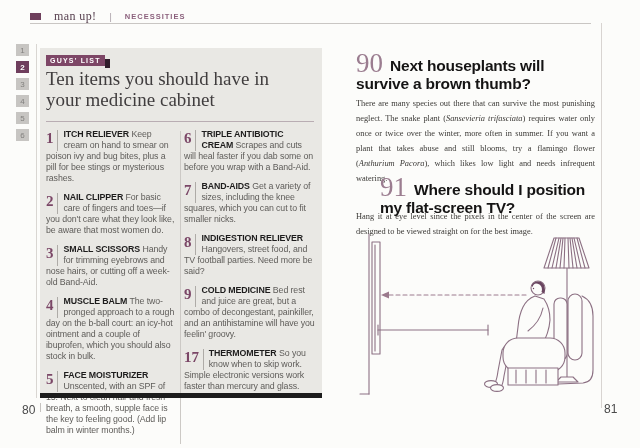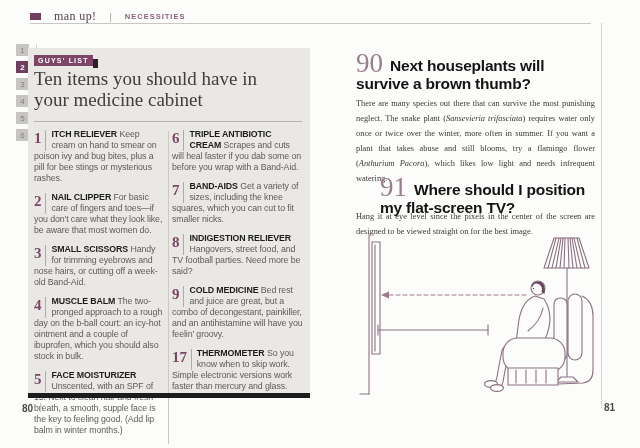--- a/index.html
+++ b/index.html
@@ -16,37 +16,37 @@
   .edge-line{position:absolute;left:601px;top:23px;width:1px;height:385px;background:#d8d4d1;}
 
   
   .tabs{position:absolute;left:16px;top:44px;width:13px;}
   .tab{width:13px;height:12px;margin-bottom:5px;background:#c7c5c2;color:#82807e;
     font-size:8px;display:flex;align-items:center;justify-content:center;}
   .tab.active{background:#6f3e5d;color:#fff;font-weight:bold;}
   .tabs-line{position:absolute;left:36px;top:44px;width:1px;height:354px;background:#d9d6d2;}
 
   
-  .panel{position:absolute;left:28px;top:48px;width:282px;height:350px;background:#e9e8e4;}
+  .panel{position:absolute;left:40px;top:48px;width:282px;height:350px;background:#e9e8e4;}
   .tag{position:absolute;left:6px;top:7px;height:11px;line-height:11px;padding:0 4px;
     background:#7d4666;color:#fff;font-size:7px;font-weight:bold;letter-spacing:1.2px;}
   .tag .notch{position:absolute;right:-5px;bottom:-2px;width:5px;height:9px;background:#301d2b;}
   .ptitle{position:absolute;left:6px;top:20px;font-family:"Liberation Serif",serif;
     font-size:19px;line-height:21px;color:#403d3e;font-weight:400;}
   .title-rule{position:absolute;left:6px;top:73px;width:268px;height:1px;background:#b9adb3;}
   .cols{position:absolute;left:6px;top:81px;width:270px;display:flex;}
   .col{width:131px;}
   .col-divider{width:1px;background:#ccc9c5;margin:2px 3px 0 3px;align-self:stretch;}
   .item{margin-bottom:8px;font-size:8.8px;line-height:11px;color:#5e5c59;letter-spacing:-.1px;}
   .inum{float:left;font-family:"Liberation Serif",serif;font-weight:bold;font-size:15px;
     line-height:16px;color:#7b4767;padding-right:4px;margin:1px 5px 0 0;
     border-right:1px solid #aeaba7;height:21px;}
   .iname{font-weight:bold;color:#1d1c1c;}
   .bottom-bar{position:absolute;left:0;bottom:0;width:100%;height:5px;background:#1c1c1c;}
-  .folio{position:absolute;font-size:10px;color:#4a4a4a;font-weight:bold;}
+  .folio{position:absolute;font-size:12px;color:#4a4a4a;}
   .folio-left{left:22px;top:403px;}
   .folio-right{left:604px;top:402px;}
   .folio-tick{position:absolute;left:40px;top:403px;width:1px;height:9px;background:#c6c3c0;}
 
   
   .qhead{position:absolute;left:356px;width:252px;line-height:18px;}
   .qnum{font-family:"Liberation Serif",serif;font-size:27px;color:#9b7d90;margin-right:7px;
     vertical-align:-1px;}
   .qt{font-size:15.5px;font-weight:bold;color:#151414;letter-spacing:-.2px;}
   .q90{top:54px;}

